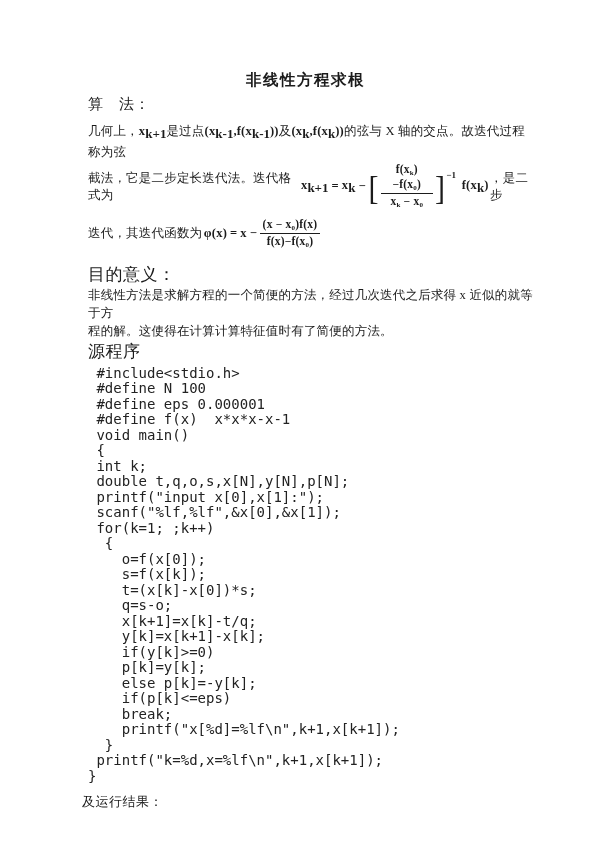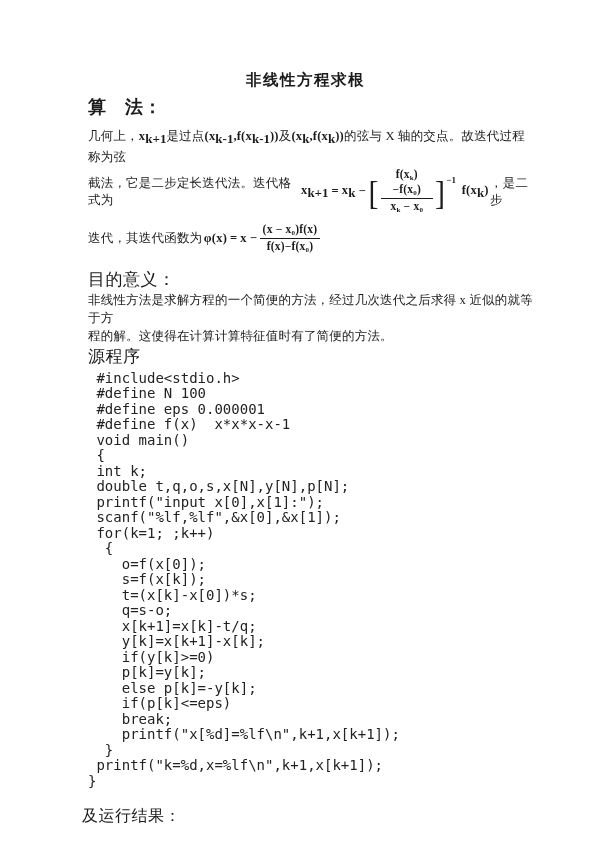--- a/index.html
+++ b/index.html
@@ -7,21 +7,21 @@
         font-family:"Liberation Serif","DejaVu Serif",serif;color:#1b1b1b;border-radius:19px;}
   .content{padding:70px 63px 0 88px;}
 
   .title{margin:0 0 0 -14px;font-size:15.5px;font-weight:600;text-align:center;letter-spacing:1.5px;}
 
   .info{margin:13px 0 0 0;font-size:13px;font-weight:bold;letter-spacing:.5px;}
   .info .val{margin-left:3px;}
   .gap1{margin-left:12px;}
   .gap2{margin-left:26px;}
 
-  .h-bold{margin:4px 0 0 0;font-size:18px;font-weight:bold;letter-spacing:.5px;}
+  .h-bold{margin:4px 0 0 0;font-size:15px;font-weight:normal;letter-spacing:.5px;}
   .h-plain{margin:8px 0 0 0;font-size:17px;letter-spacing:.5px;}
 
   .bodyline{margin:8px 0 0 0;font-size:12.5px;line-height:18px;letter-spacing:.2px;}
 
   .m{font-family:"Liberation Serif","DejaVu Serif",serif;font-weight:bold;white-space:pre;}
   .m sub{font-size:13px;vertical-align:-2.5px;letter-spacing:0;}
 
   .frow{display:flex;align-items:center;margin:3px 0 0 0;font-size:12.5px;letter-spacing:.2px;}
   .frow-2{height:46px;}
   .frow-3{height:42px;}
@@ -29,21 +29,21 @@
   .frac{display:inline-block;text-align:center;font-weight:bold;font-size:11.5px;line-height:1.2;margin:0 1px;}
   .frac .num{display:block;border-bottom:1.2px solid #1b1b1b;padding:0 3px 1px 3px;}
   .frac .den{display:block;padding-top:1px;}
   .frac sub{font-size:7px;vertical-align:-2px;}
   .brk{font-size:30px;font-weight:500;line-height:30px;transform:scaleY(1.15);margin:0 1px;}
   .bexp{font-size:9px;font-weight:bold;align-self:flex-start;margin:6px 4px 0 0;}
 
   .code{margin:3px 0 0 0;font-family:"DejaVu Sans Mono","Liberation Mono",monospace;
         font-size:14px;line-height:15.5px;color:#222;white-space:pre;letter-spacing:0;}
 
-  .results{margin:17px 0 0 -6px;font-size:16px;letter-spacing:.5px;}
+  .results{margin:9px 0 0 -6px;font-size:13px;letter-spacing:.5px;}
 </style>
 </head>
 <body>
 
 <div class="page">
   <div class="content">
 
     <h1 class="title">非线性方程求根</h1>
 
 

